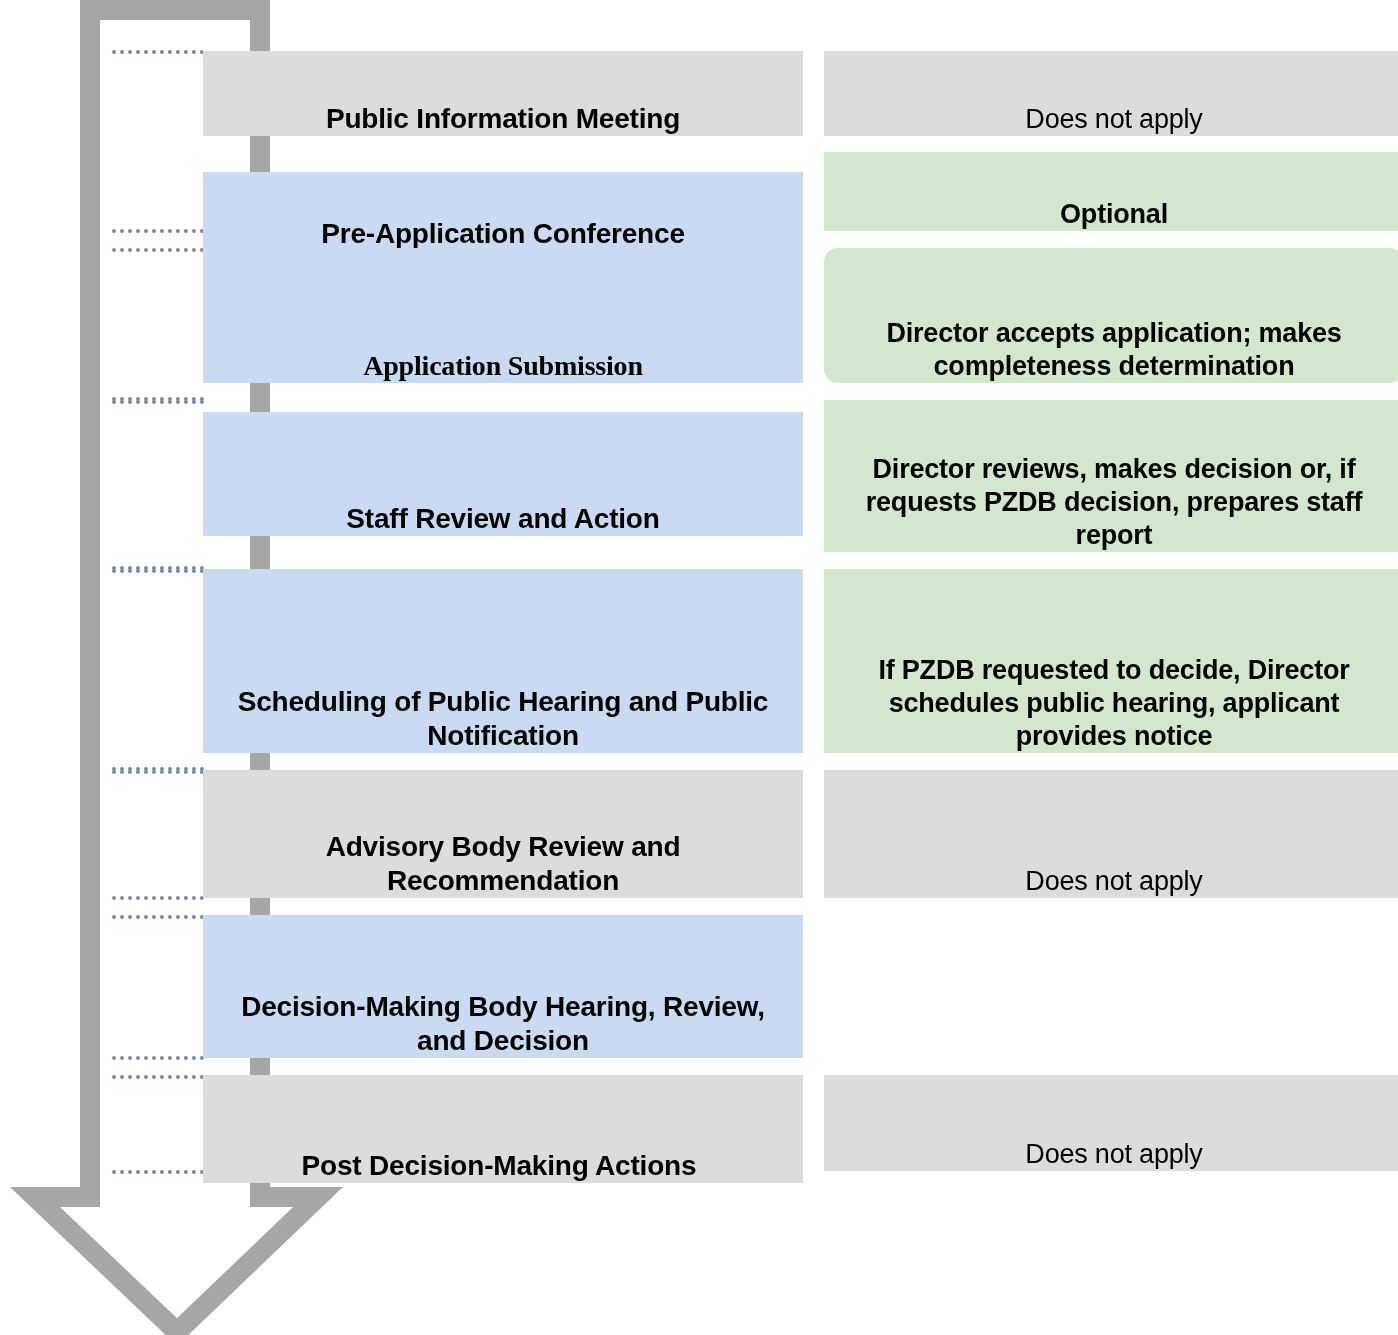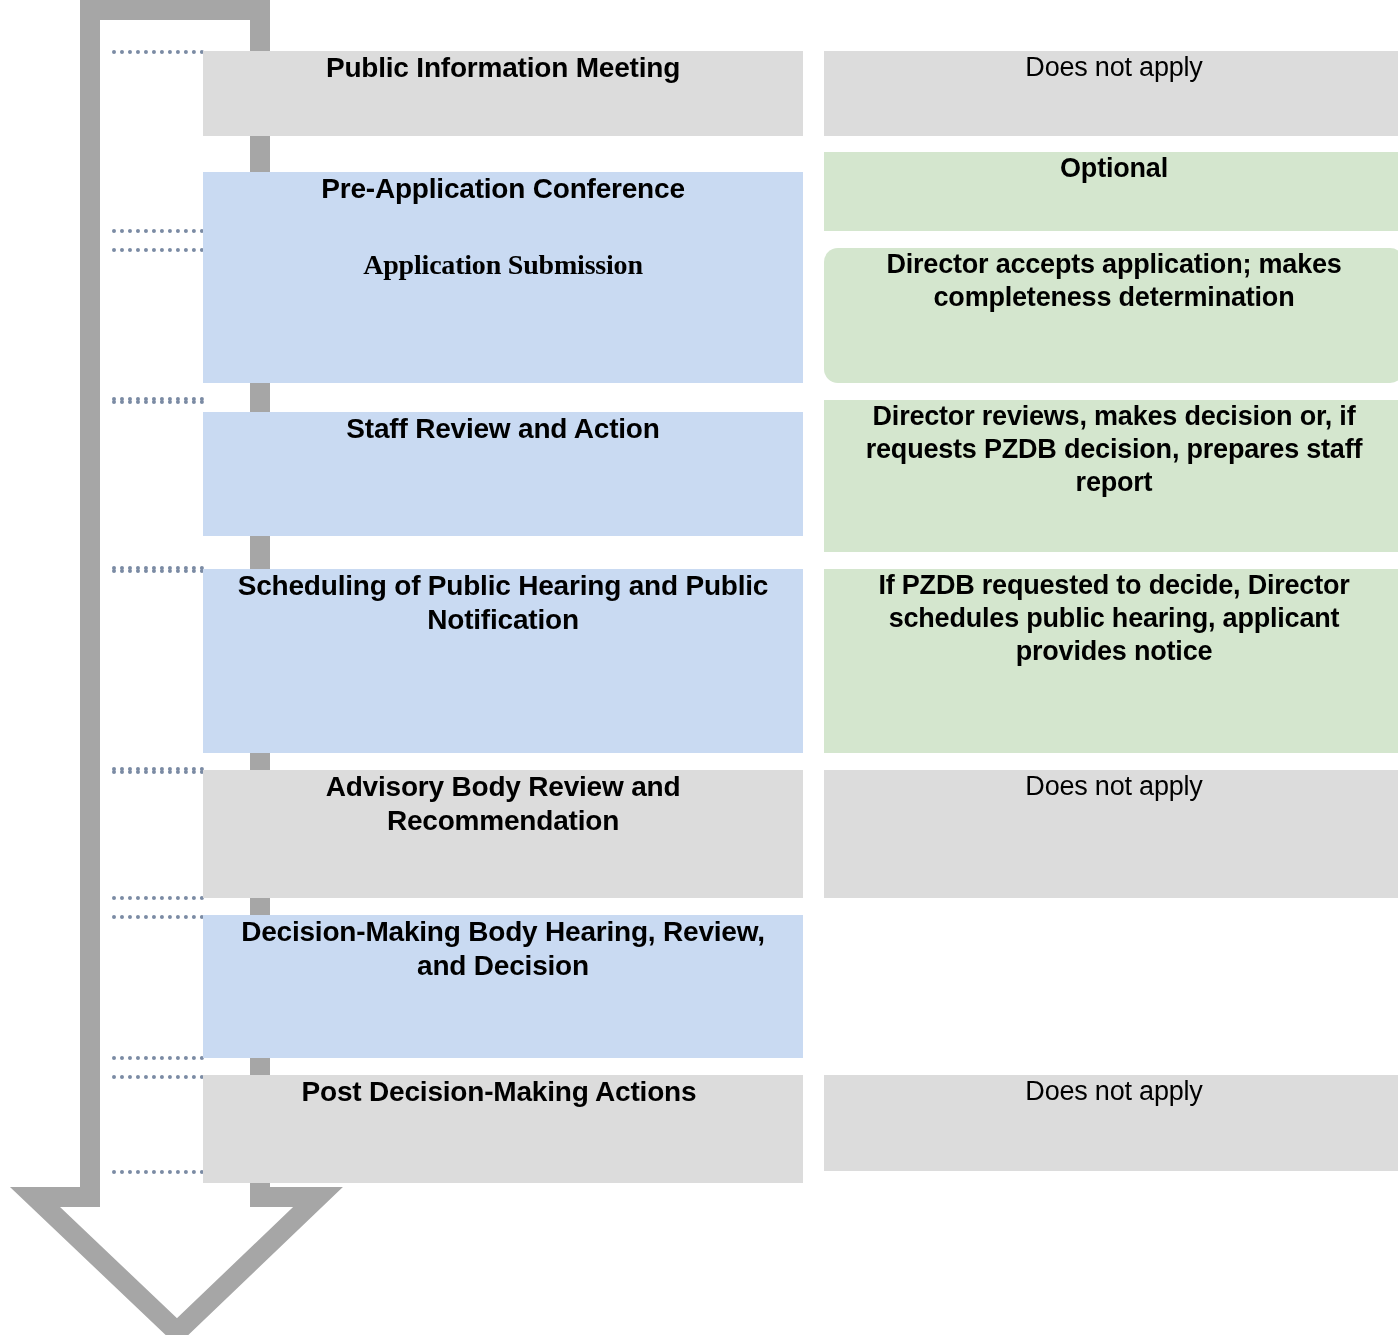--- a/index.html
+++ b/index.html
@@ -7,21 +7,21 @@
   #stage{position:relative;width:1398px;height:1335px;background:#ffffff;overflow:hidden;}
 
   
   #process-arrow{position:absolute;left:0;top:0;width:360px;height:1335px;}
 
   
   .tie{position:absolute;height:0;border-top:4px dotted #7b8ba4;}
 
   
   .connector{position:absolute;width:13px;background:#a6a6a6;left:253px;}
-  .cell{position:absolute;display:flex;align-items:flex-start;justify-content:center;
+  .cell{position:absolute;display:flex;align-items:flex-end;justify-content:center;
         text-align:center;color:#000000;box-sizing:border-box;}
   .cell-left{left:203px;width:600px;font-size:28px;font-weight:bold;line-height:1.22;
              letter-spacing:-0.2px;padding:0 14px;}
   .cell-right{left:824px;width:580px;font-size:27px;line-height:1.22;
               letter-spacing:-0.2px;padding:0 12px;}
   .bold{font-weight:bold;}
   .normal{font-weight:normal;}
   .bg-gray{background:#dcdcdc;}
   .bg-blue{background:#c9daf2;}
   .bg-green{background:#d4e6ce;}

